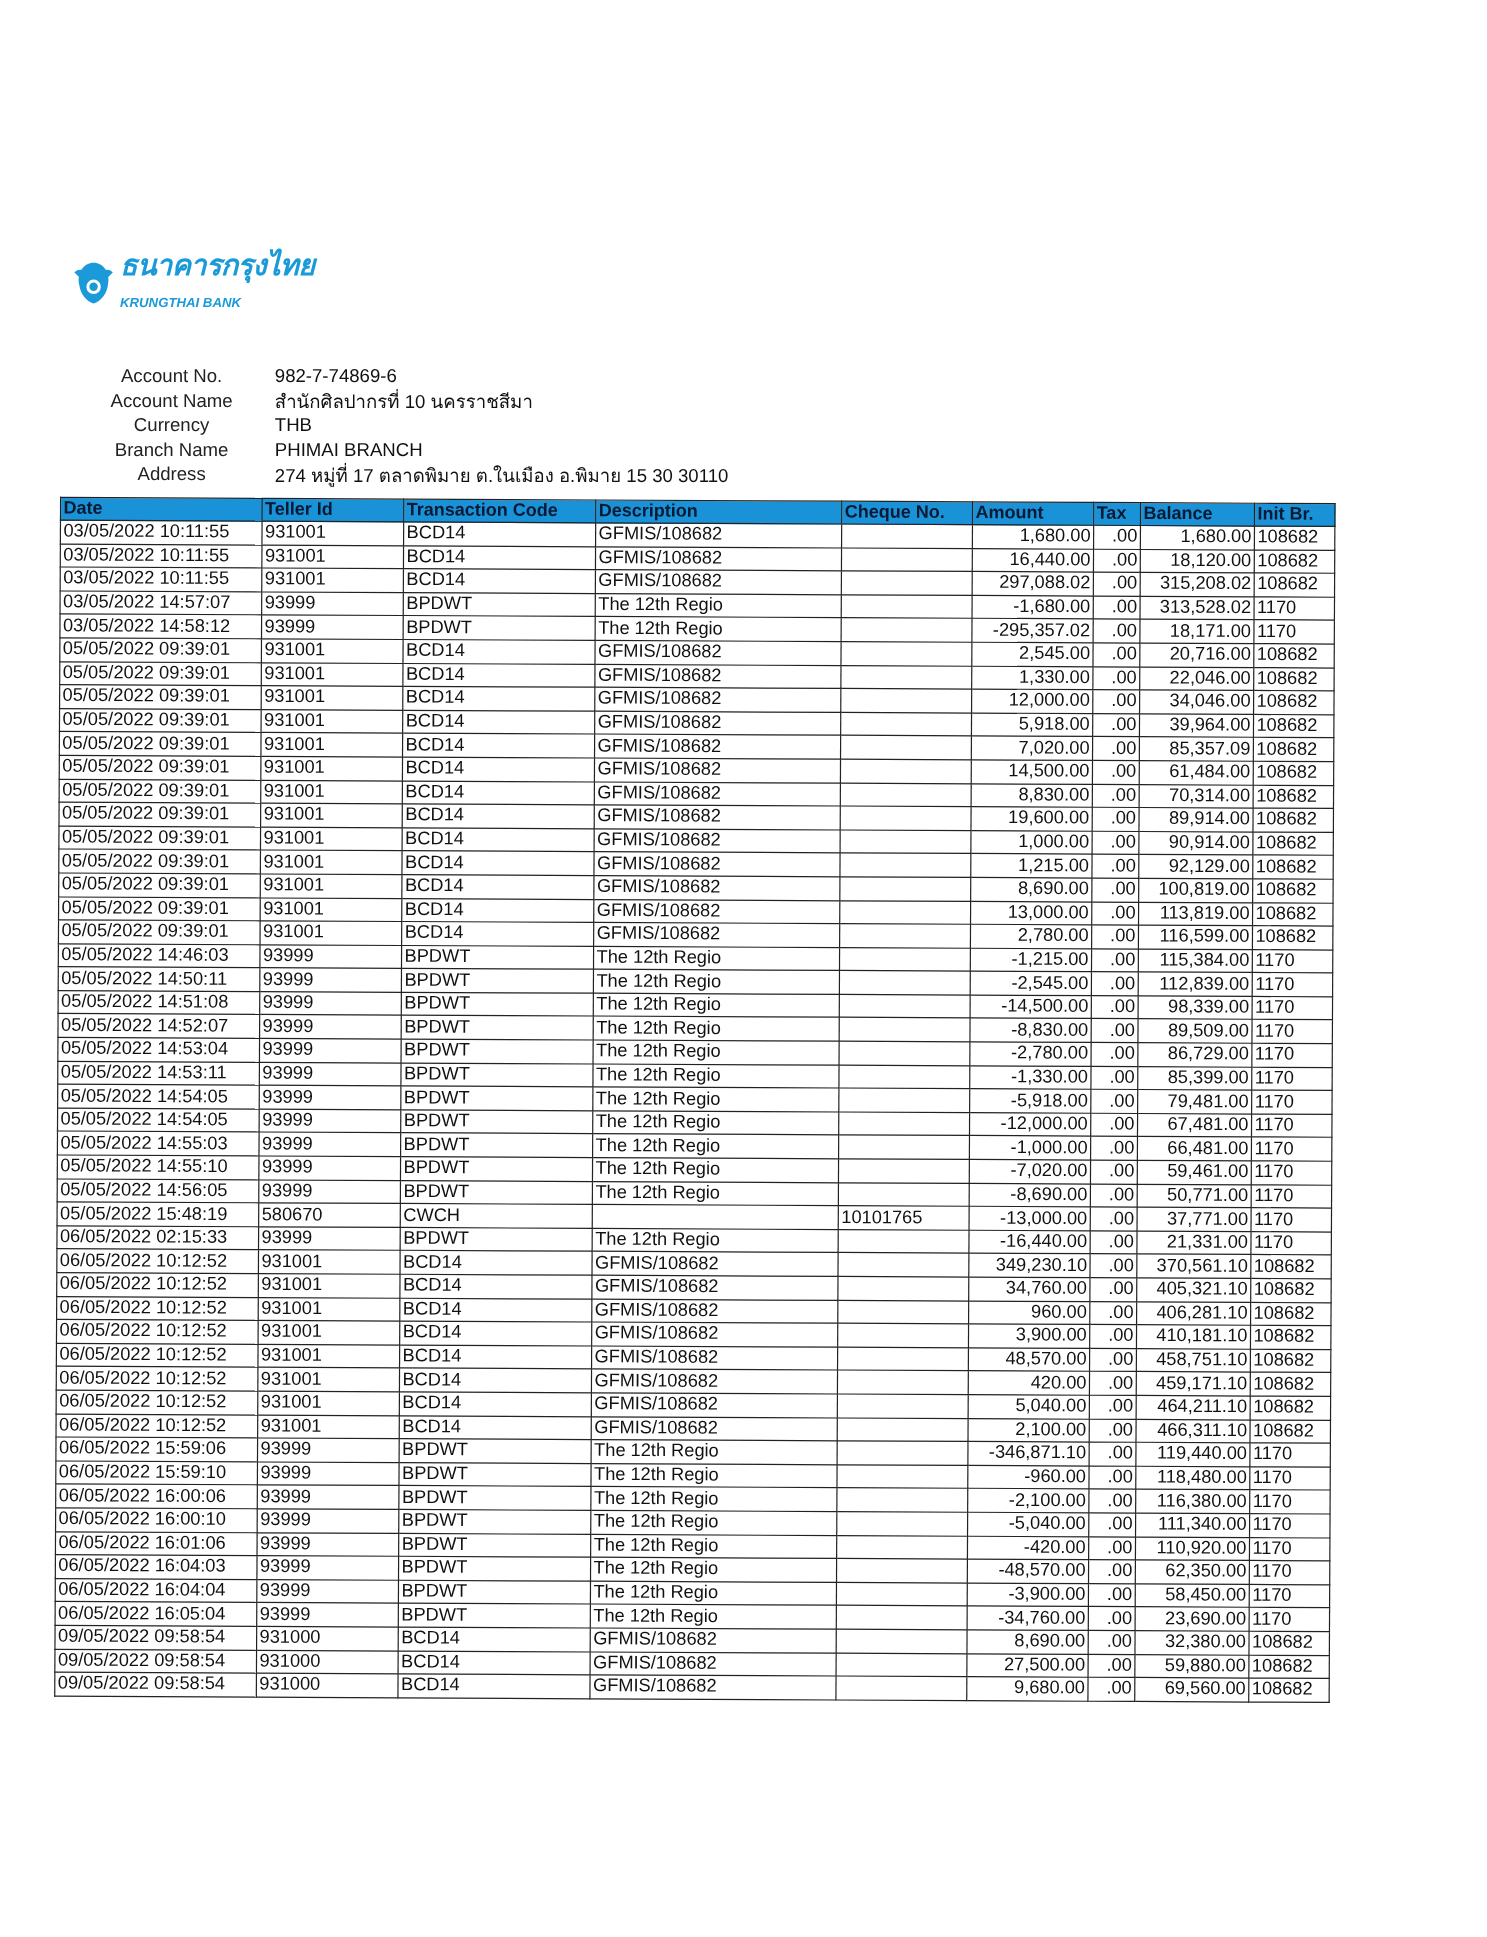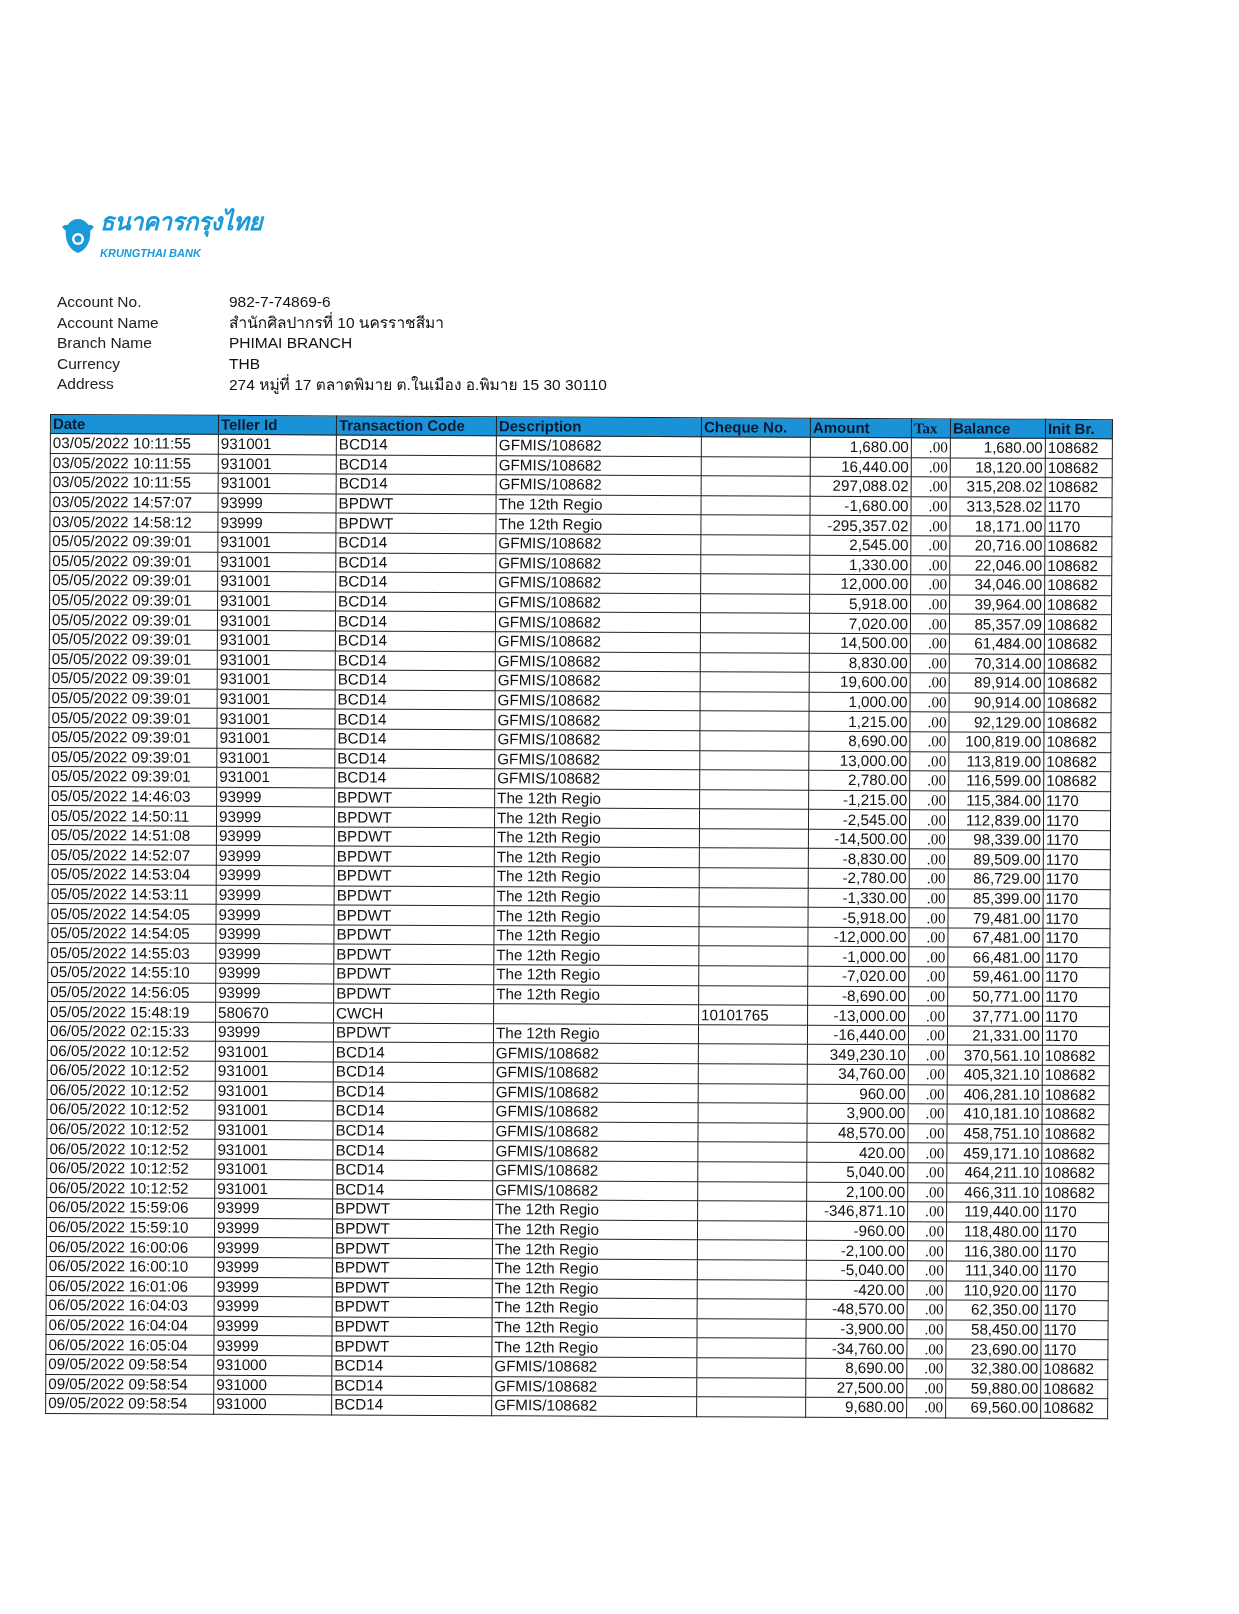--- a/index.html
+++ b/index.html
@@ -5,39 +5,39 @@
   html, body { margin: 0; padding: 0; background: #ffffff; }
   body {
     width: 1239px; height: 1614px; position: relative; overflow: hidden;
     font-family: "Liberation Sans", sans-serif; color: #111;
   }
   .logo { position: absolute; left: 60px; top: 210px; display: flex; align-items: center; }
   .logo-mark { width: 36px; height: 40px; }
   .logo-text { margin-left: 4px; line-height: 1; font-style: italic; }
   .logo-thai { color: #1a9ad9; font-size: 24px; font-weight: bold; letter-spacing: -0.5px; }
   .logo-en { color: #1a9ad9; font-size: 11px; font-weight: bold; margin-top: 14px; }
-  .info { position: absolute; left: 57px; top: 292px; font-size: 15.5px; }
+  .info { position: absolute; left: 57px; top: 304px; font-size: 15.5px; text-align: center; }
   .info-row { display: flex; height: 20.5px; align-items: center; }
   .info-label { width: 172px; color: #222; }
   .info-value { color: #111; }
   table.stmt {
     position: absolute; left: 50px; top: 414px;
     border-collapse: collapse; font-size: 15.2px; transform: rotate(0.28deg); transform-origin: left top;
   }
   table.stmt th {
     background: #1a92d8; color: #0a1a33; text-align: left; font-weight: bold;
     border: 1.5px solid #222; height: 18px; padding: 0 2px; font-size: 15px; line-height: 18px;
   }
   table.stmt td {
     border: 1.5px solid #222; height: 18.6px; padding: 0 2px; line-height: 18px; white-space: nowrap;
   }
   td.num { text-align: right; }
   .c-date { width: 163px; } .c-teller { width: 113px; } .c-code { width: 155px; margin-top: 20px; }
   .c-desc { width: 200px; } .c-cheque { width: 104px; } .c-amount { width: 96px; }
-  .c-tax { width: 34px; font-family: Liberation Serif, serif; } .c-bal { width: 90px; } .c-init { width: 62px; }
+  .c-tax { width: 34px; } .c-bal { width: 90px; } .c-init { width: 62px; }
 </style>
 </head>
 <body>
 
 <div class="logo">
   <svg class="logo-mark" viewBox="0 0 36 40">
     <path d="M18 4 C10 4 4 12 6 22 C7 30 12 36 18 38 C24 36 29 30 30 22 C32 12 26 4 18 4 Z" fill="#1a9ad9"></path>
     <path d="M2 12 C6 8 10 10 12 14 L8 18 Z M34 12 C30 8 26 10 24 14 L28 18 Z" fill="#1a9ad9"></path>
     <circle cx="18" cy="24" r="6" fill="#fff"></circle>
     <circle cx="18" cy="24" r="3.5" fill="#1a9ad9"></circle>
@@ -51,26 +51,26 @@
 <div class="info" id="info">
     <div class="info-row">
       <span class="info-label">Account No.</span>
       <span class="info-value">982-7-74869-6</span>
     </div>
     <div class="info-row">
       <span class="info-label">Account Name</span>
       <span class="info-value">สำนักศิลปากรที่ 10 นครราชสีมา</span>
     </div>
     <div class="info-row">
+      <span class="info-label">Currency</span>
+      <span class="info-value">THB</span>
+    </div>
+    <div class="info-row">
       <span class="info-label">Branch Name</span>
       <span class="info-value">PHIMAI BRANCH</span>
-    </div>
-    <div class="info-row">
-      <span class="info-label">Currency</span>
-      <span class="info-value">THB</span>
     </div>
     <div class="info-row">
       <span class="info-label">Address</span>
       <span class="info-value">274 หมู่ที่ 17 ตลาดพิมาย ต.ในเมือง อ.พิมาย 15 30 30110</span>
     </div>
   </div>
 
 <table class="stmt">
   <thead>
     <tr id="hdr">

